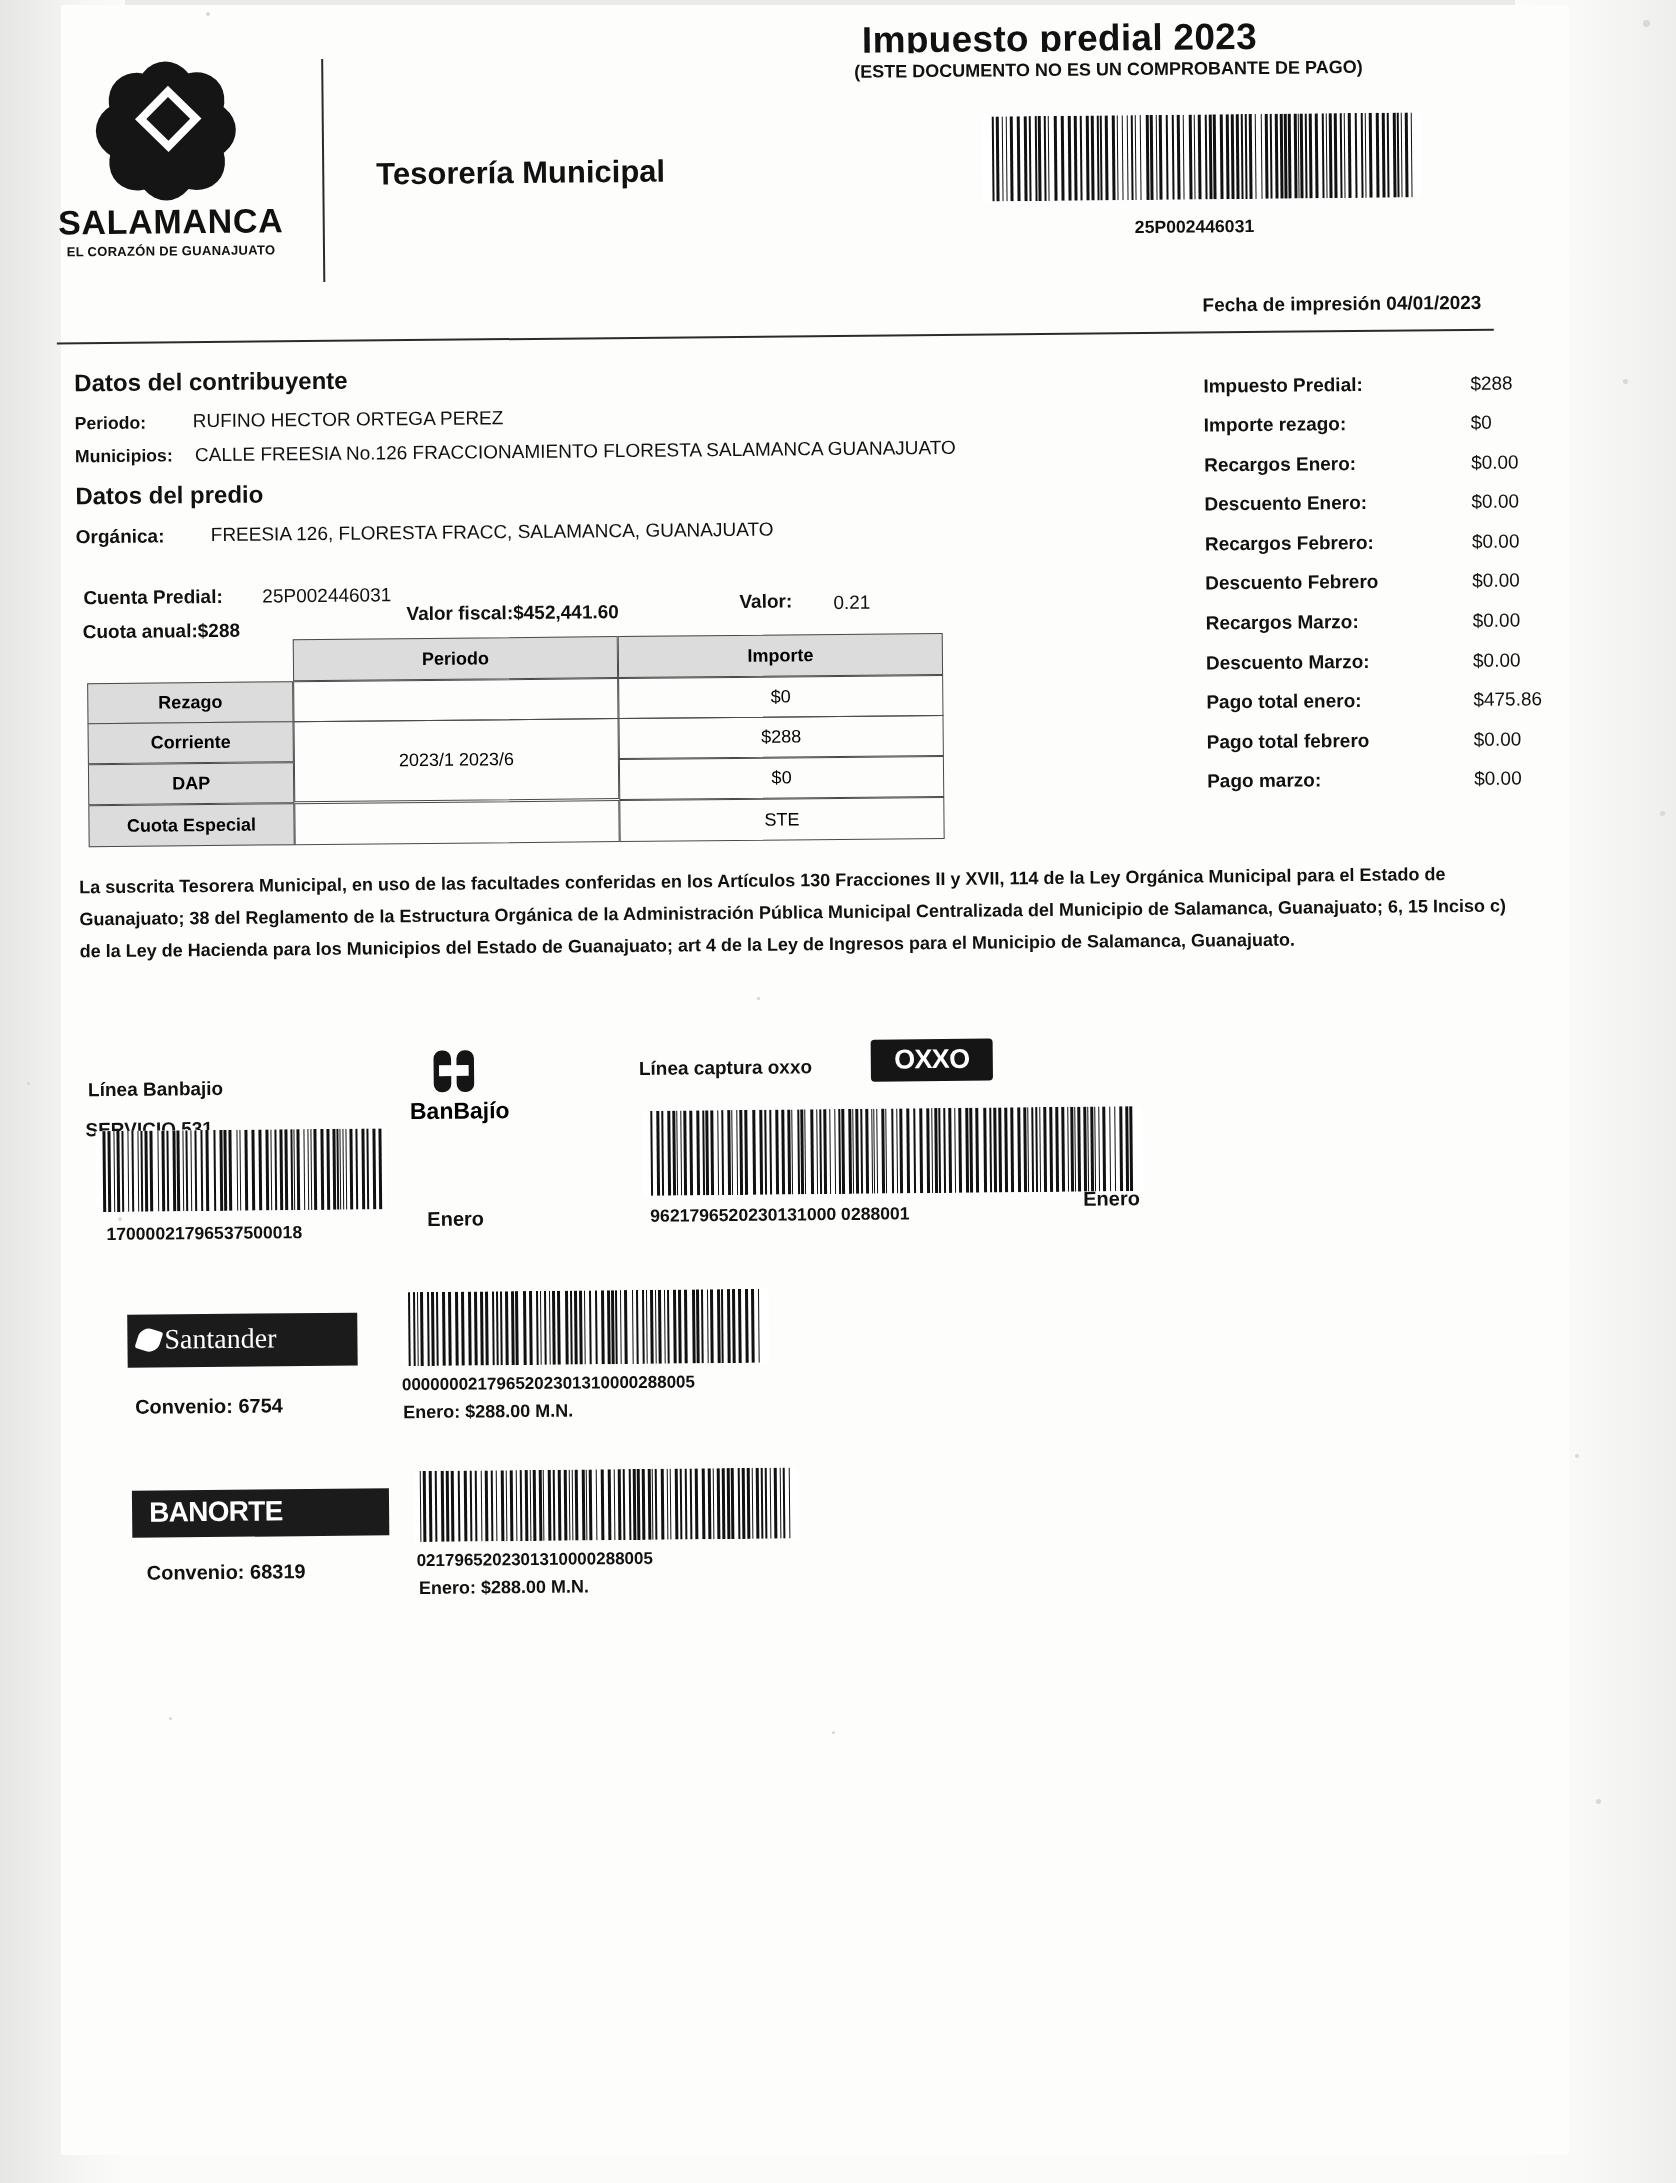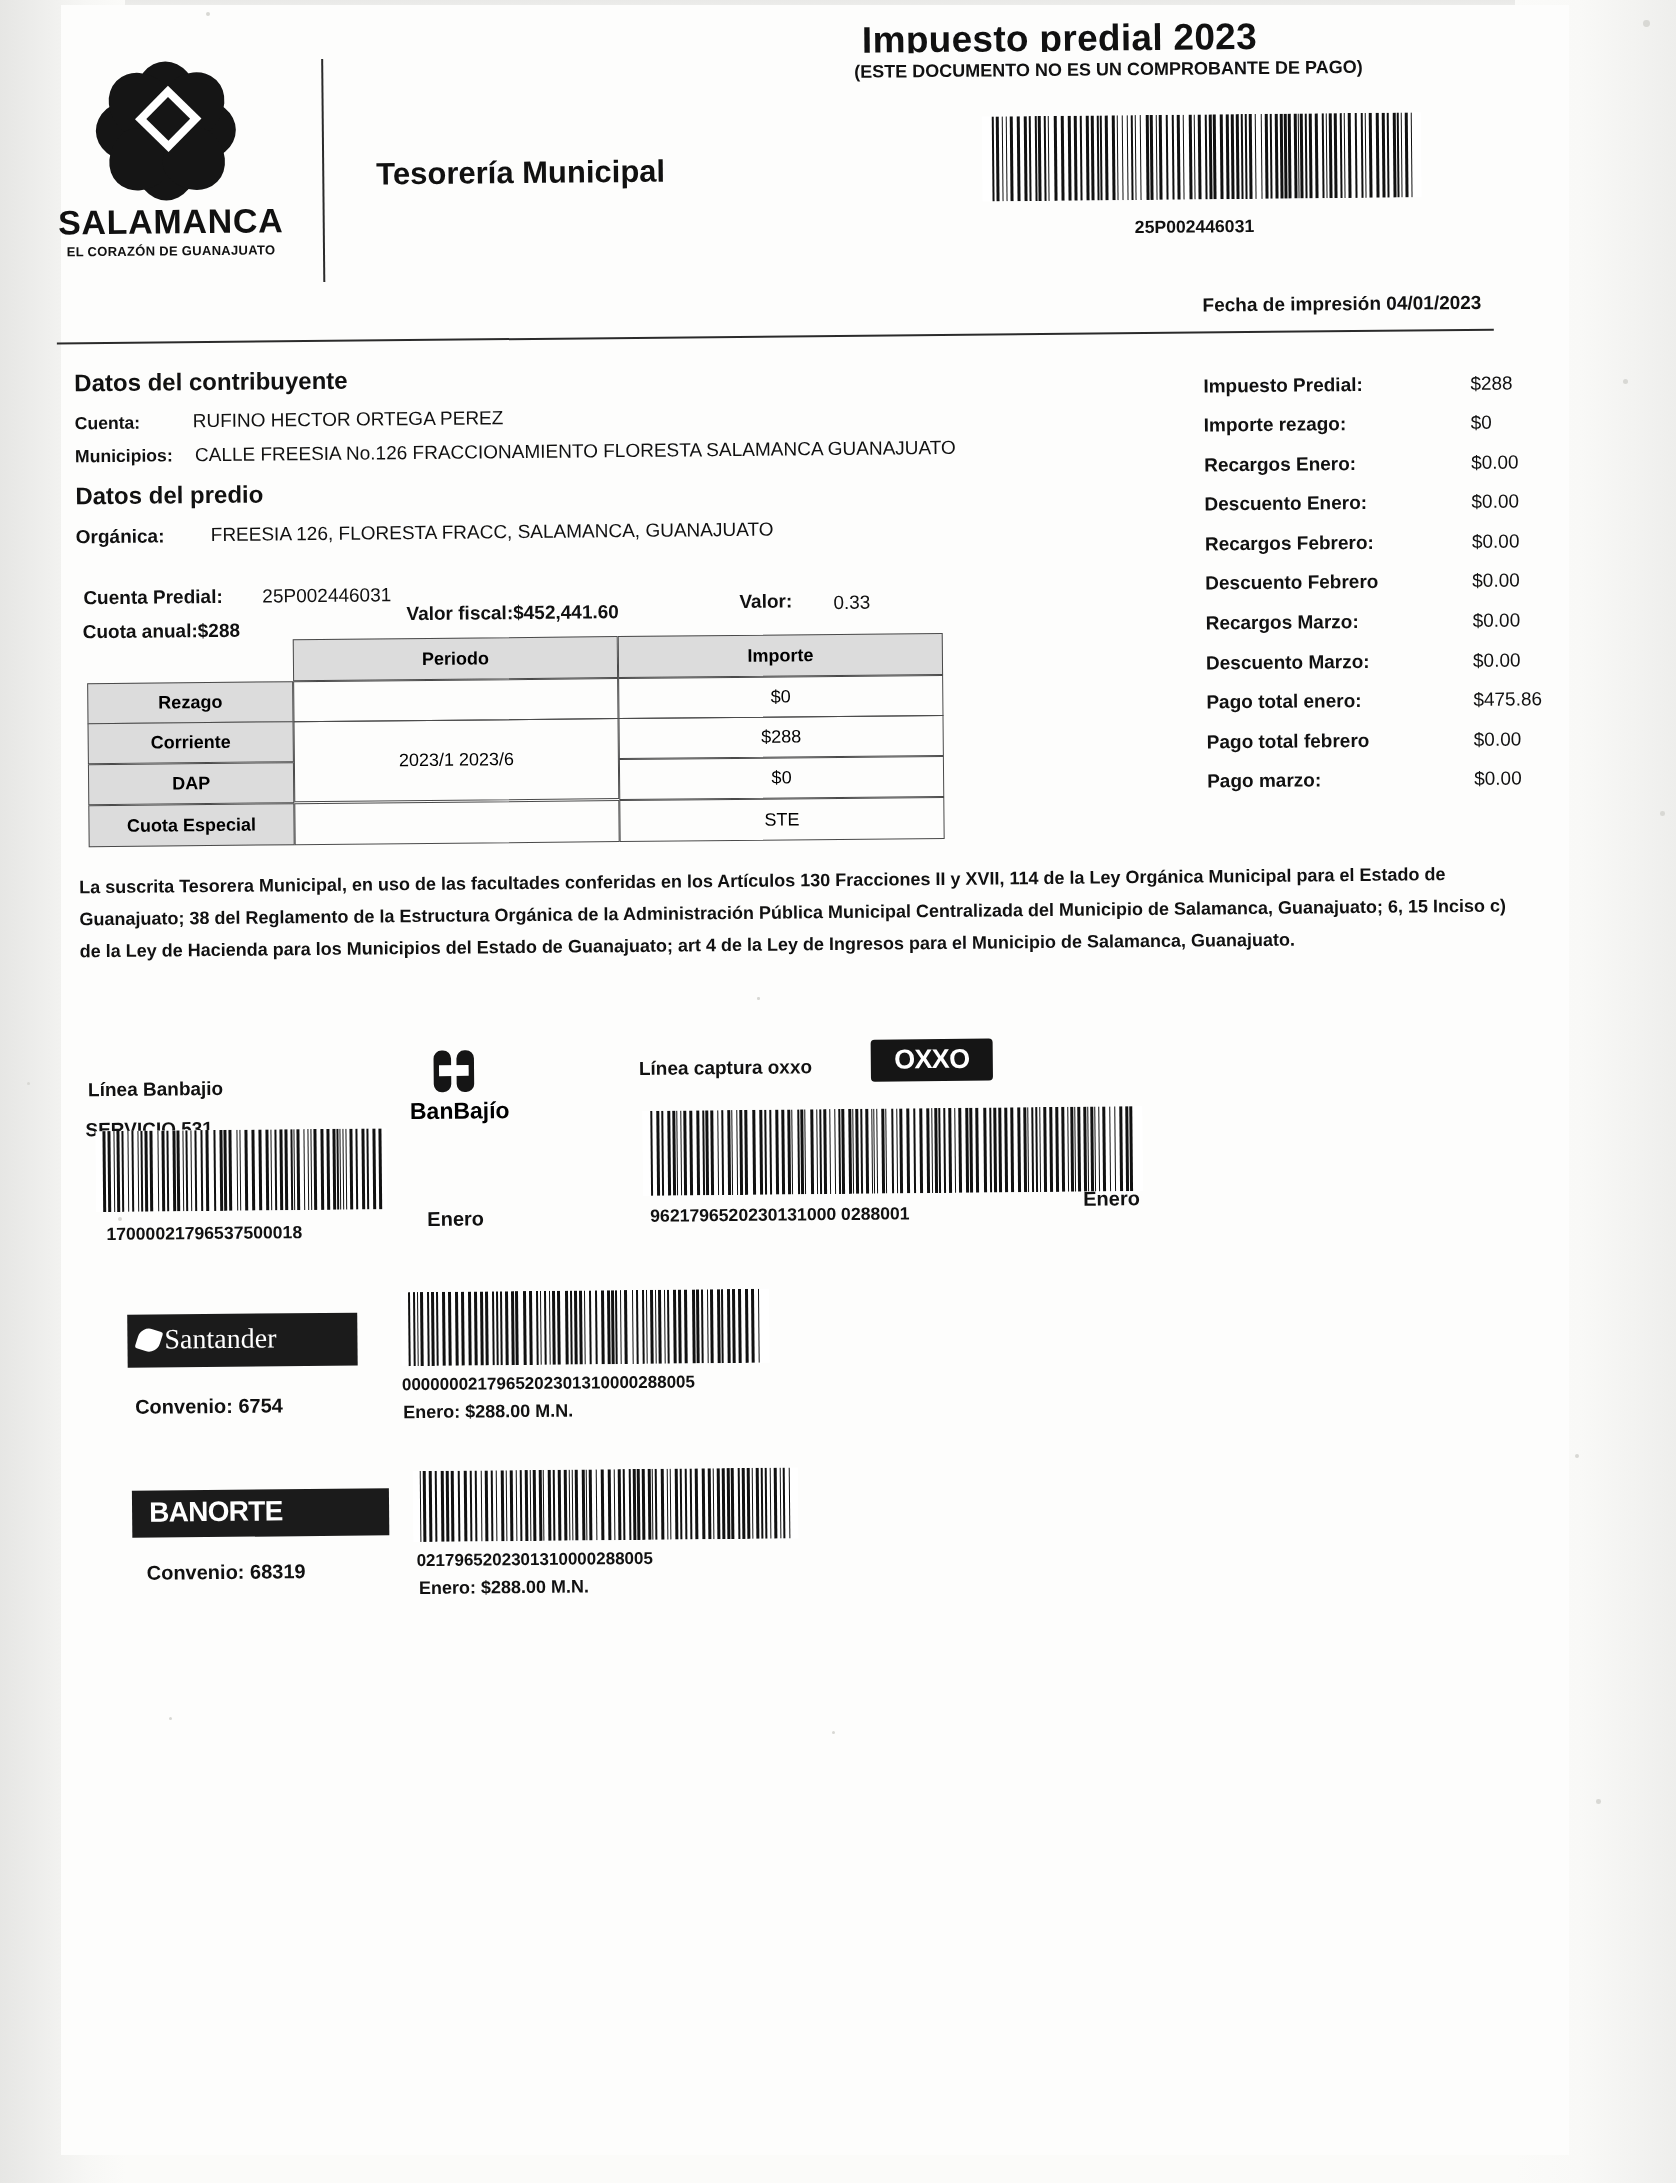--- a/index.html
+++ b/index.html
@@ -221,34 +221,34 @@
         <i style="left: 411px; width: 2.7px;"></i>
         <i style="left: 415px; width: 2px;"></i>
         <i style="left: 419px; width: 1.4px;"></i>
         <i style="left: 423px; width: 2.7px;"></i>
         <i style="left: 429px; width: 1.4px;"></i>
       </div>
     <div class="t" id="topbc-num">25P002446031</div>
     <div class="t" id="fecha">Fecha de impresión 04/01/2023</div>
 
     <div class="t" id="h-contrib">Datos del contribuyente</div>
-    <div class="t" id="l-nombre">Cuenta:</div>
+    <div class="t" id="l-nombre">Periodo:</div>
     <div class="t" id="v-nombre">RUFINO HECTOR ORTEGA PEREZ</div>
     <div class="t" id="l-domicilio">Municipios:</div>
     <div class="t" id="v-domicilio">CALLE FREESIA No.126 FRACCIONAMIENTO FLORESTA SALAMANCA GUANAJUATO</div>
 
     <div class="t" id="h-predio">Datos del predio</div>
     <div class="t" id="l-ubicacion">Orgánica:</div>
     <div class="t" id="v-ubicacion">FREESIA 126, FLORESTA FRACC, SALAMANCA, GUANAJUATO</div>
     <div class="t" id="l-cuenta">Cuenta Predial:</div>
     <div class="t" id="v-cuenta">25P002446031</div>
     <div class="t" id="l-cuota">Cuota anual:$288</div>
     <div class="t" id="l-valor">Valor fiscal:$452,441.60</div>
     <div class="t" id="l-tasa">Valor:</div>
-    <div class="t" id="v-tasa">0.33</div>
+    <div class="t" id="v-tasa">0.21</div>
 
     <div id="summary-list">
         <div class="t sum-l" style="left: 1210px; top: 379px;">Impuesto Predial:</div>
         <div class="t sum-v" style="left: 1477px; top: 379px;">$288</div>
         <div class="t sum-l" style="left: 1210px; top: 418px;">Importe rezago:</div>
         <div class="t sum-v" style="left: 1477px; top: 418px;">$0</div>
         <div class="t sum-l" style="left: 1210px; top: 458px;">Recargos Enero:</div>
         <div class="t sum-v" style="left: 1477px; top: 458px;">$0.00</div>
         <div class="t sum-l" style="left: 1210px; top: 497px;">Descuento Enero:</div>
         <div class="t sum-v" style="left: 1477px; top: 497px;">$0.00</div>

